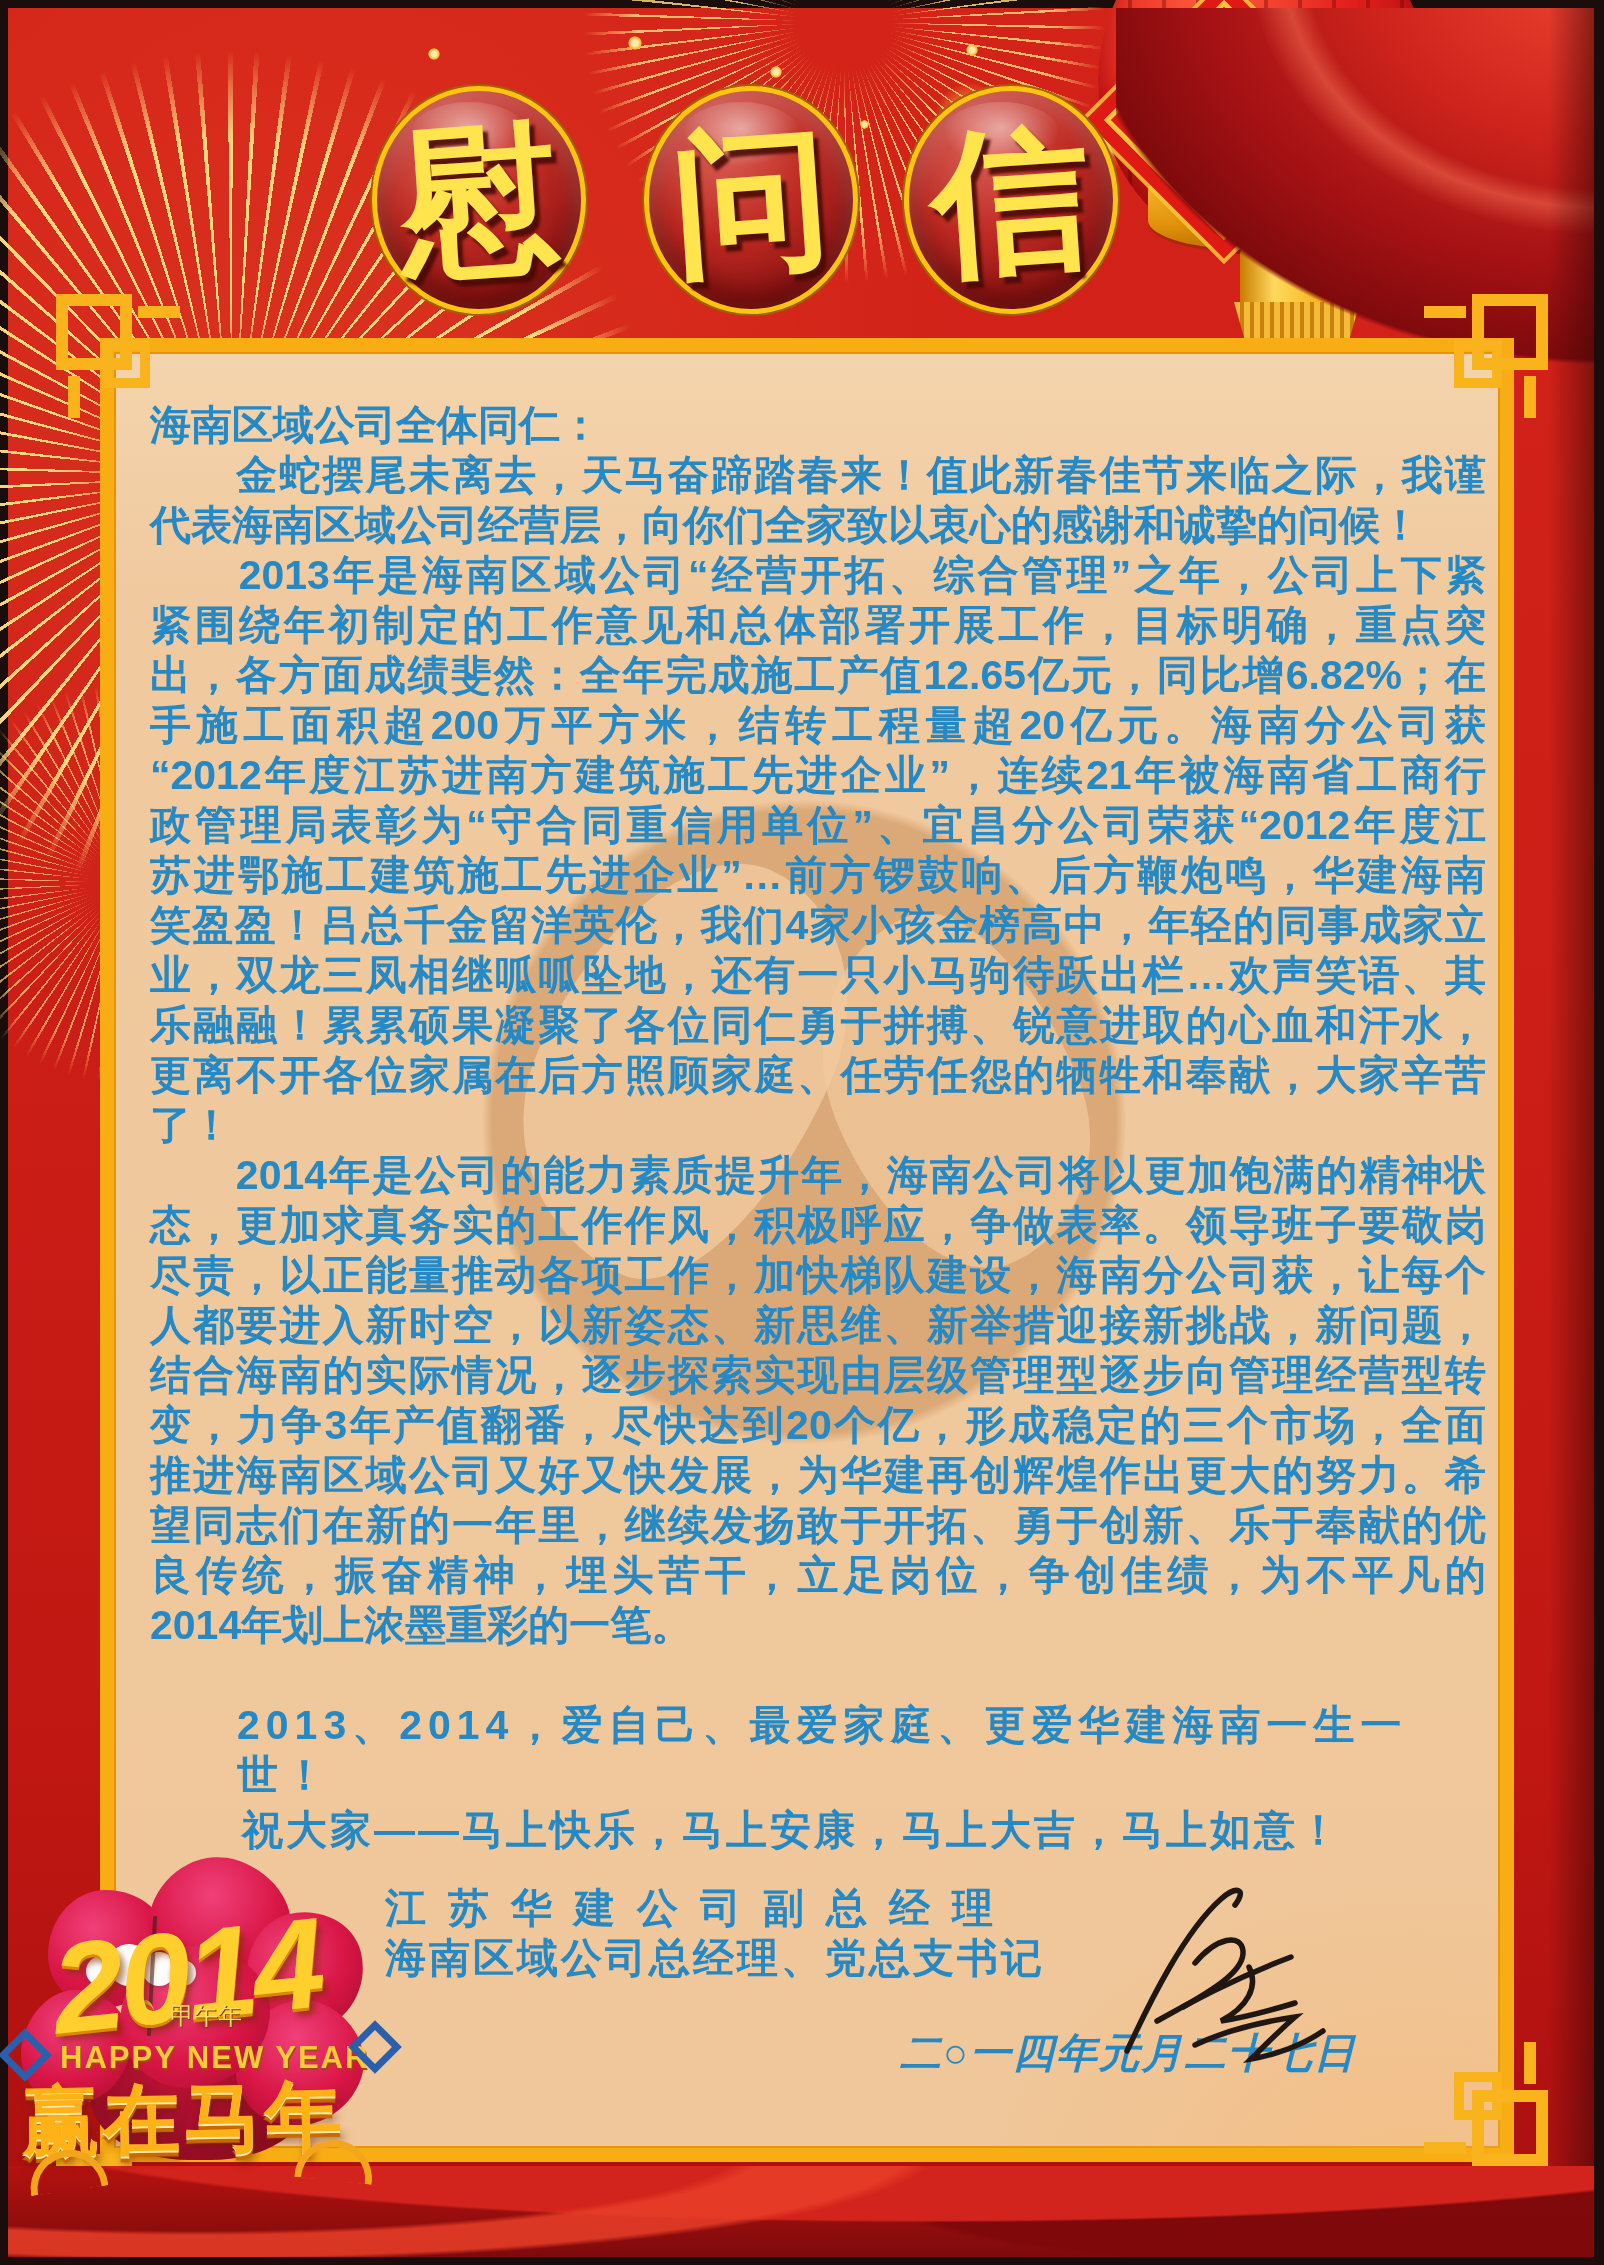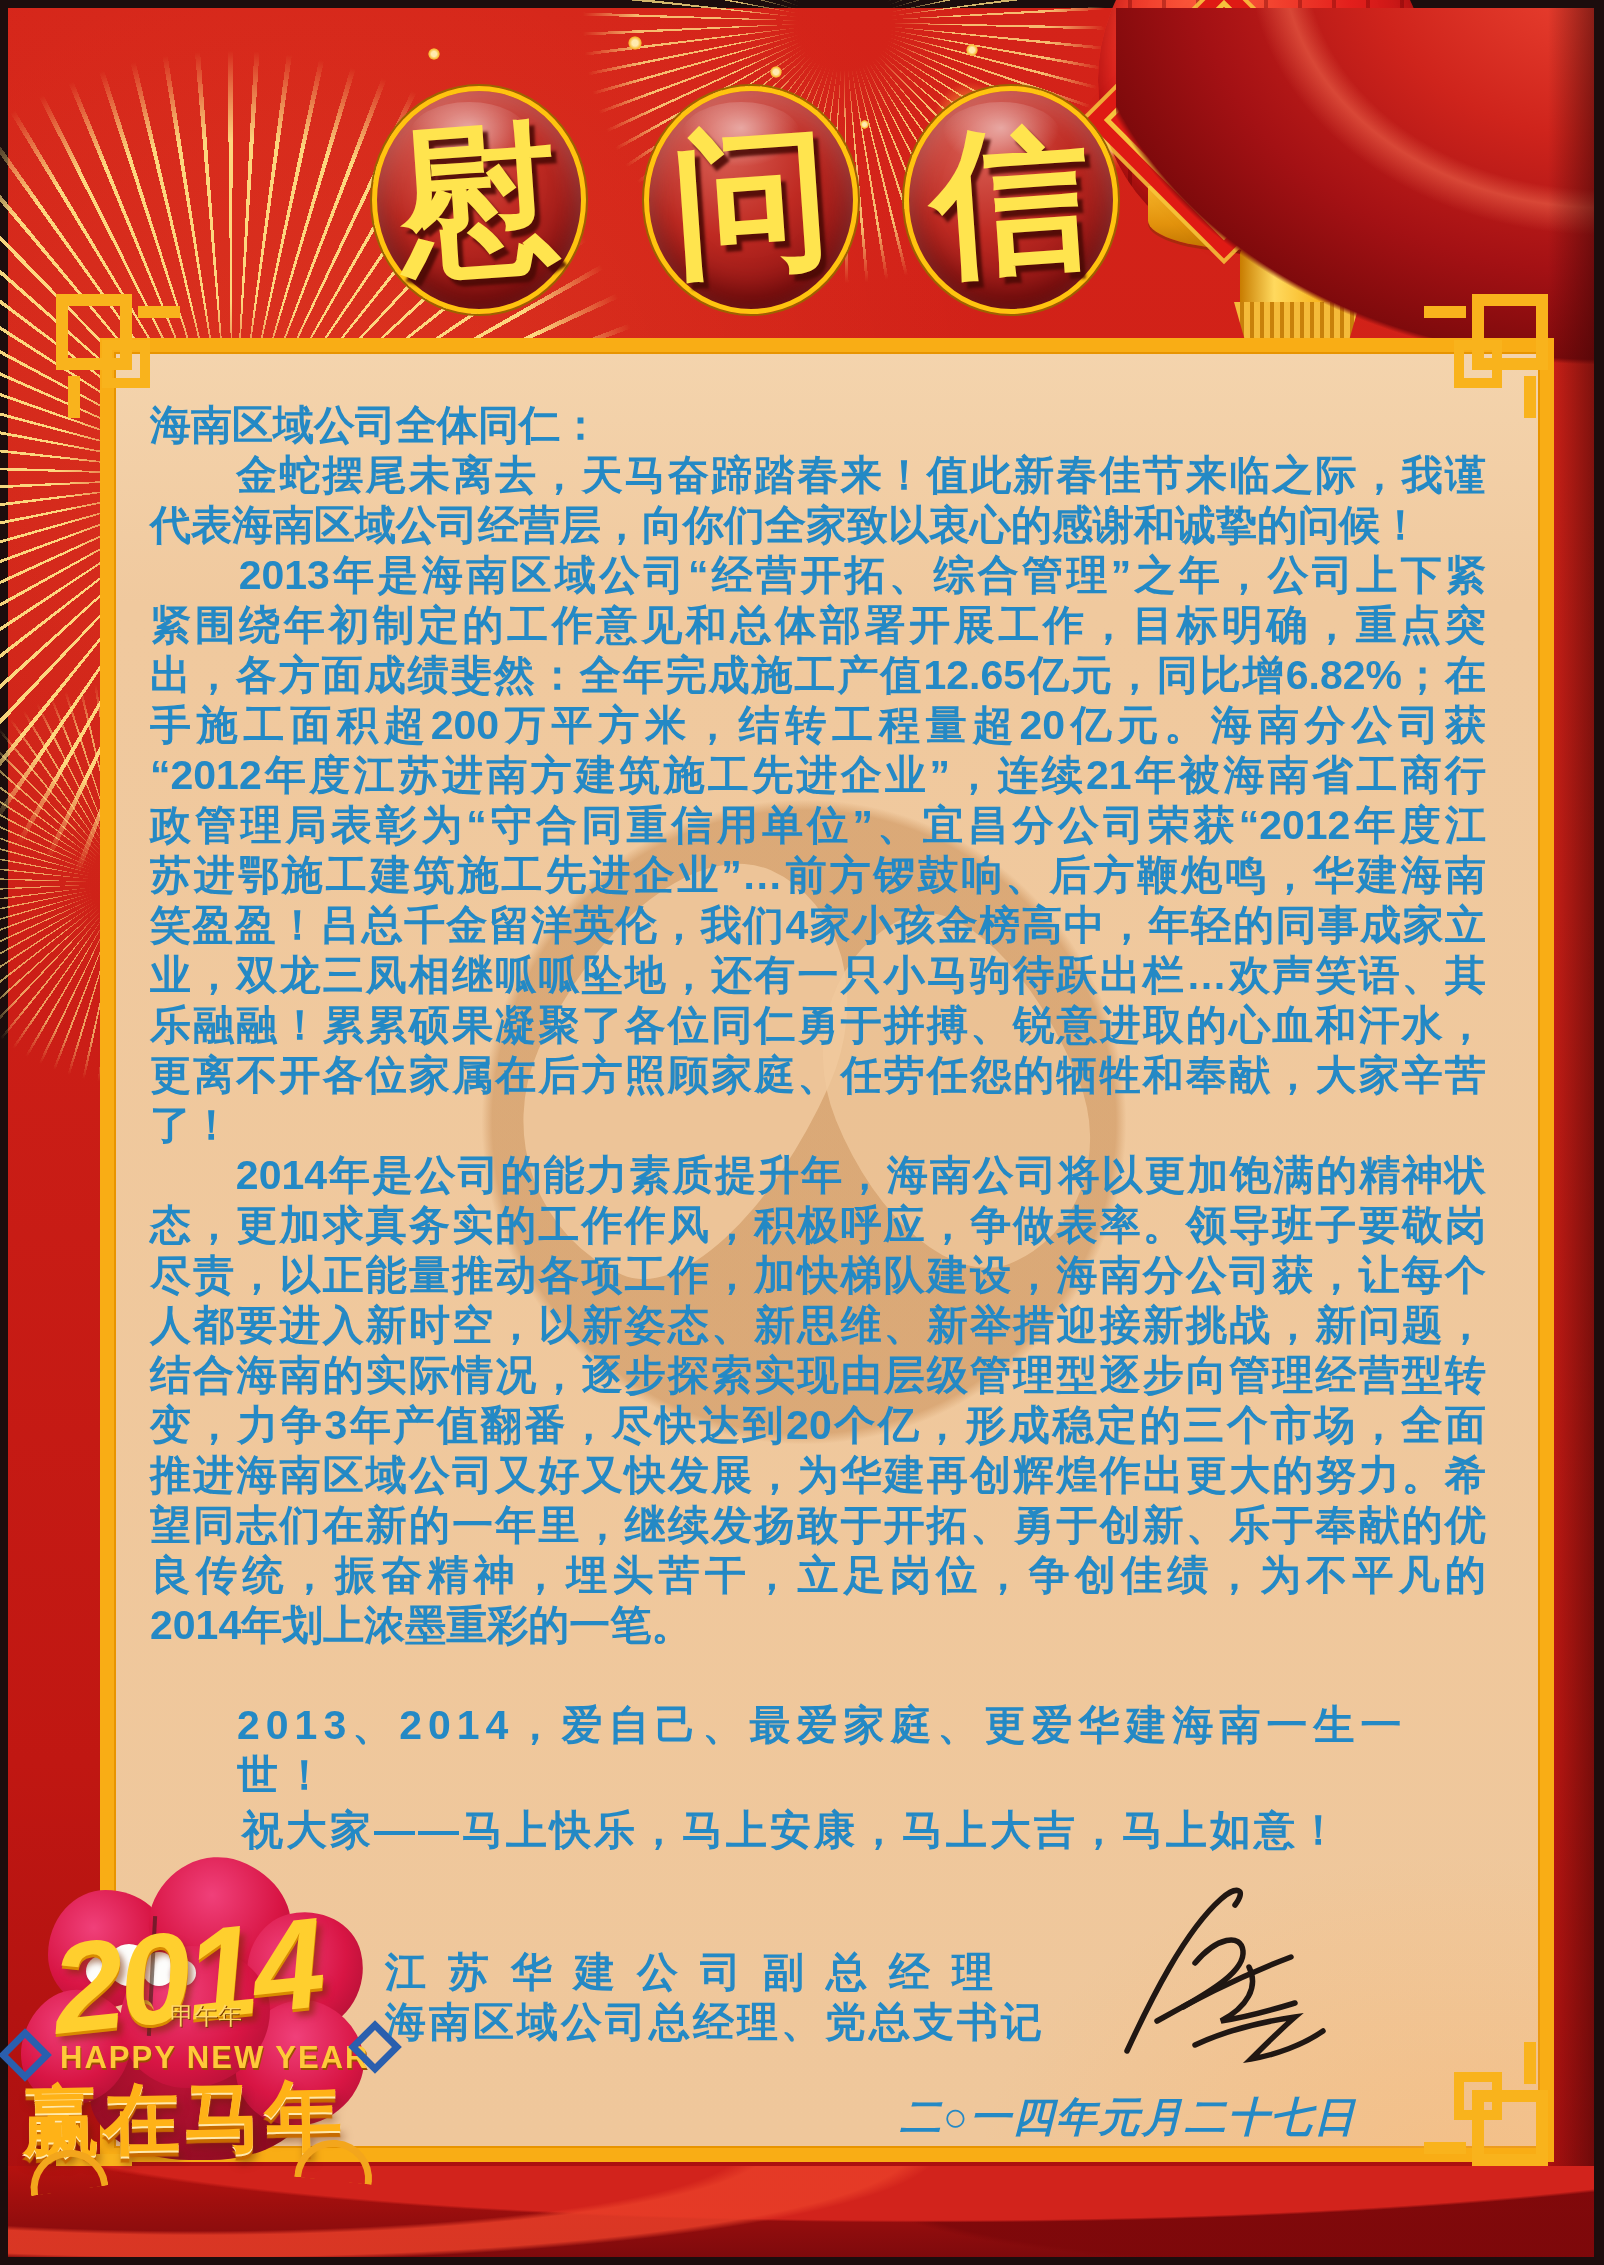--- a/index.html
+++ b/index.html
@@ -72,21 +72,21 @@
   .medallion::before { content:""; position:absolute; left:16%; top:5%; width:58%; height:30%;
     border-radius:50%;
     background:radial-gradient(ellipse at 50% 40%, rgba(255,255,255,.5), rgba(255,255,255,0) 70%); }
   .medallion.m1 { left:372px; } .medallion.m2 { left:644px; } .medallion.m3 { left:904px; }
   .med-char { position:relative; display:block; text-align:center; line-height:218px;
     font-family:"DejaVu Serif", serif; font-size:158px; font-weight:bold; color:#ffe44e;
     text-shadow:5px 7px 3px rgba(74,10,6,.9); transform:rotate(-4deg); }
   
   .panel { position:absolute; left:100px; top:338px; width:1386px; height:1796px;
     border:14px solid #f9ad15; box-shadow:0 0 0 2px #e89400 inset;
-    background:linear-gradient(180deg,#f4d4ad 0%, #f0c99e 14%, #efc79b 100%);padding-left:40px; }
+    background:linear-gradient(180deg,#f4d4ad 0%, #f0c99e 14%, #efc79b 100%); }
   .panel-sheen { position:absolute; right:0; bottom:0; width:60%; height:22%;
     background:radial-gradient(80% 120% at 90% 110%, rgba(252,176,96,.35), transparent 70%); }
   .watermark { position:absolute; left:310px; top:390px; width:760px; height:760px; border-radius:50%;
     background:radial-gradient(circle, rgba(198,138,82,.5) 0 58%, rgba(198,138,82,0) 60%); }
   .watermark::before { content:""; position:absolute; left:120px; top:110px; width:280px; height:430px;
     background:rgba(240,201,158,.85); border-radius:50% 50% 40% 60% / 60% 40% 60% 40%;
     transform:rotate(24deg); }
   .watermark::after { content:""; position:absolute; right:110px; top:170px; width:240px; height:360px;
     background:rgba(240,201,158,.75); border-radius:60% 40% 55% 45% / 45% 60% 40% 55%;
     transform:rotate(-22deg); }
@@ -101,21 +101,21 @@
   .corner.br { left:1424px; top:2042px; transform:scale(-1,-1); }
   .corner.bl { left:52px;  top:2042px; transform:scaleY(-1); }
   
   .letter { position:absolute; left:150px; top:400px; width:1336px;
     font-size:41px; line-height:50px; font-weight:600; color:#2489c5; z-index:5; }
   .letter .line { height:50px; text-align:justify; text-align-last:justify; }
   .letter .line.para-last { text-align-last:left; }
   .salutation { height:50px; }
   .slogan { margin-top:50px; height:50px; padding-left:87px; letter-spacing:6px; }
   .wish { margin-top:55px; height:50px; padding-left:92px; letter-spacing:3px; }
-  .sig-title-1 { margin-top:92px; height:50px; padding-left:235px; letter-spacing:22px; }
+  .sig-title-1 { margin-top:28px; height:50px; padding-left:235px; letter-spacing:22px; }
   .sig-title-2 { height:50px; padding-left:235px; letter-spacing:3px; }
   .date-line { margin-top:45px; height:50px; padding-left:750px; letter-spacing:2px;font-style:italic; }
   .signature { position:absolute; left:985px; top:1527px; width:330px; height:210px; z-index:6; }
   
   .nylogo { position:absolute; left:0; top:1850px; width:400px; height:407px; z-index:8; }
   .petal { position:absolute; border-radius:48% 52% 55% 45% / 55% 45% 55% 45%;
     background:radial-gradient(circle at 38% 32%, #f0407a, #d81544 55%, #a50f2f 95%); }
   .petal.p1 { left:48px;  top:40px;  width:120px; height:118px; }
   .petal.p2 { left:150px; top:8px;   width:140px; height:130px; transform:rotate(20deg); }
   .petal.p3 { left:246px; top:62px;  width:118px; height:120px; transform:rotate(-14deg); }

